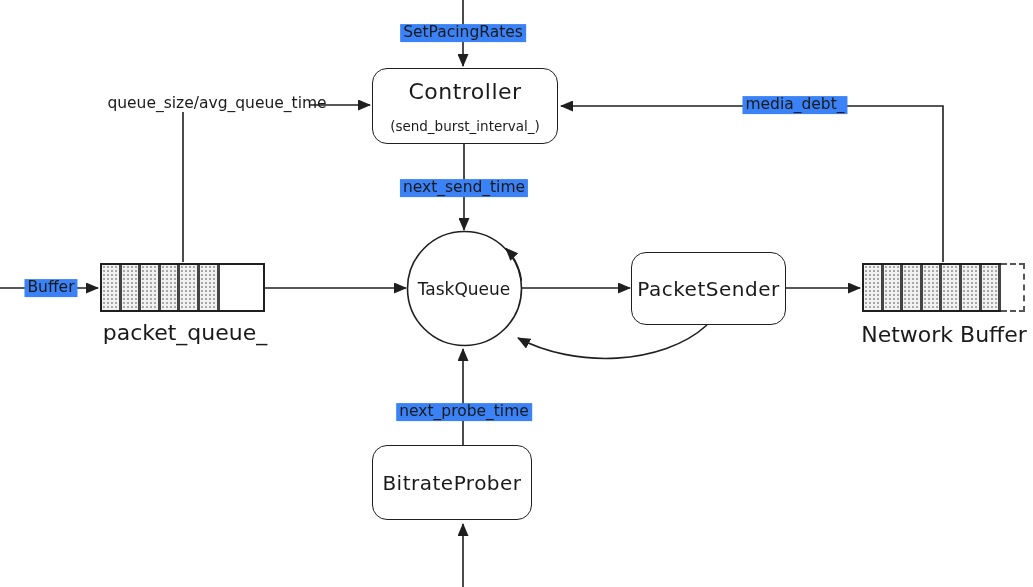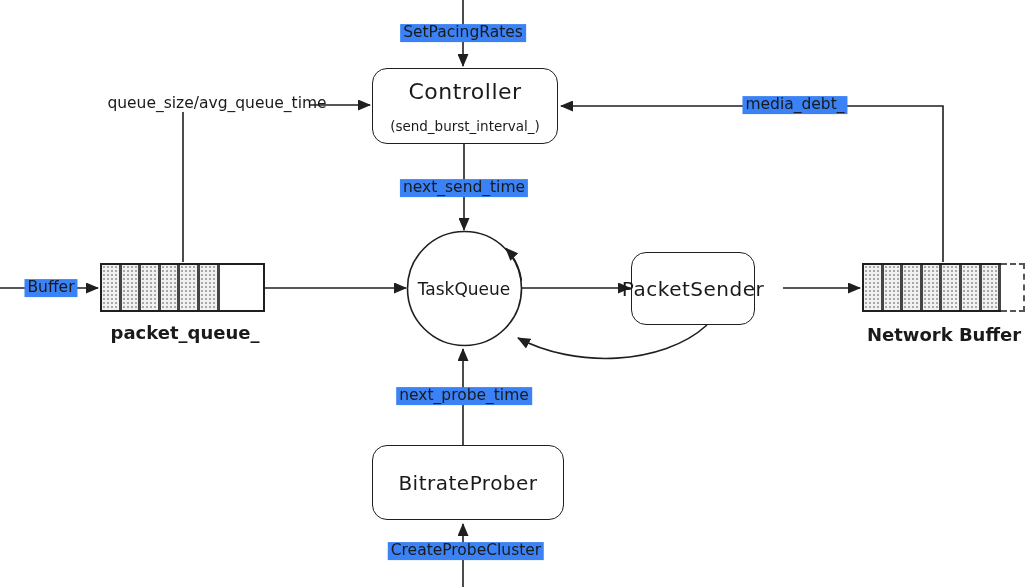--- a/index.html
+++ b/index.html
@@ -32,24 +32,23 @@
     padding:0 3px;
     font-size:15.5px;
     white-space:nowrap;
     z-index:3;
     line-height:1.15;
   }
   .edge-label.nobg{background:transparent;}
   .queue-label{
     position:absolute;
     transform:translate(-50%,-50%);
-    font-size:18px;
+    font-size:22px;
     white-space:nowrap;
     z-index:3;
-    font-weight:bold;
   }
   .circle-label{
     position:absolute;
     transform:translate(-50%,-50%);
     font-size:17px;
     white-space:nowrap;
     z-index:3;
   }
   .queue{
     position:absolute;
@@ -109,25 +108,25 @@
       <path d="M 463 445 L 463 349" marker-end="url(#arrow)"></path>
       <path d="M 463 587 L 463 524" marker-end="url(#arrow)"></path>
     </g>
   </svg>
 
   <div class="node" style="left:372px;top:68px;width:186px;height:76px;">
     <div class="title">Controller</div>
     <div class="subtitle">(send_burst_interval_)</div>
   </div>
 
-  <div class="node" style="left:631px;top:252px;width:124px;height:73px;">
+  <div class="node" style="left:631px;top:252px;width:155px;height:73px;">
     <div class="title small">PacketSender</div>
   </div>
 
-  <div class="node" style="left:372px;top:445px;width:192px;height:75px;justify-content:center;">
+  <div class="node" style="left:372px;top:445px;width:160px;height:75px;justify-content:center;">
     <div class="title small">BitrateProber</div>
   </div>
 
   <div class="circle-label" style="left:464px;top:289px;">TaskQueue</div>
 
   <div class="queue solid" style="left:100px;top:263px;width:165px;height:49px;">
     <div class="hatchpart">
         <div class="qcell"></div>
         <div class="qsep"></div>
         <div class="qcell"></div>
@@ -162,18 +161,17 @@
         <div class="qsep"></div>
       </div>
     <div class="emptycell"></div>
   </div>
 
   <div class="edge-label" style="left:463px;top:33px;">SetPacingRates</div>
   <div class="edge-label nobg" style="left:197px;top:104px;margin-left:20px;">queue_size/avg_queue_time</div>
   <div class="edge-label" style="left:795px;top:105px;">media_debt_</div>
   <div class="edge-label" style="left:464px;top:188px;">next_send_time</div>
   <div class="edge-label" style="left:51px;top:288px;">Buffer</div>
-  <div class="edge-label" style="left:464px;top:396px;">next_probe_time</div>
-  <div class="edge-label" style="left:466px;top:551px;">CreateProbeCluster</div>
+  <div class="edge-label" style="left:464px;top:412px;">next_probe_time</div>
   <div class="queue-label" style="left:185px;top:332px;">packet_queue_</div>
   <div class="queue-label" style="left:944px;top:334px;">Network Buffer</div>
 
 </div>
 
 </body></html>

